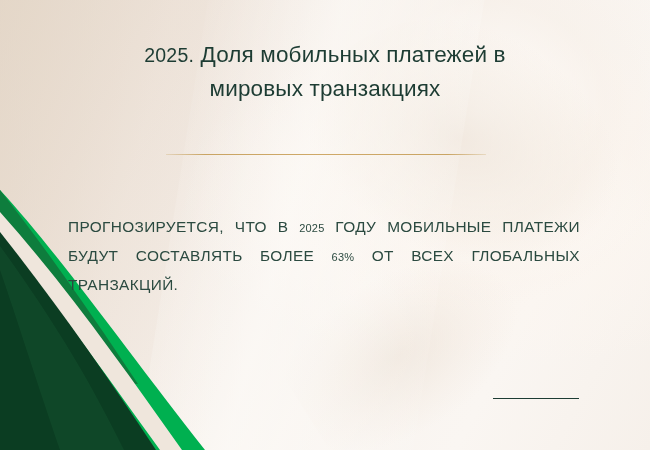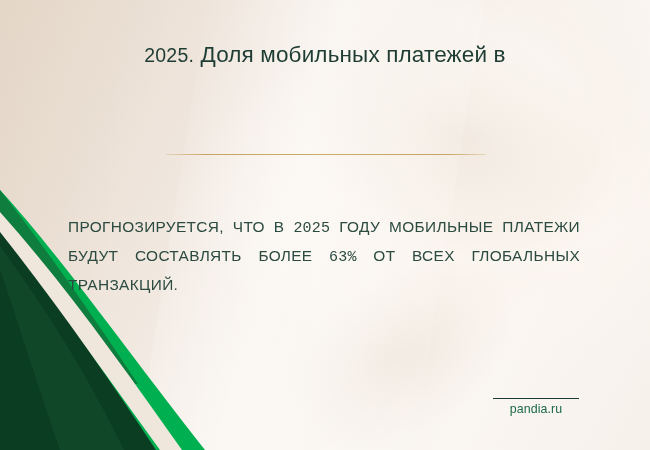--- a/index.html
+++ b/index.html
@@ -147,23 +147,22 @@
     width: 512px;
     color: #2b4a40;
     font-size: 15.4px;
     line-height: 27px;
     letter-spacing: 0.35px;
     text-align: justify;
     text-align-last: left;
     font-weight: 400;
   }
   .body-text .num {
-    font-size: 15px;
+    font-size: 11px;
     letter-spacing: 0.2px;
-    font-family: Liberation Mono, monospace;
   }
 
   
   .watermark {
     position: absolute;
     left: 493px;
     top: 398px;
     width: 86px;
     text-align: center;
   }
@@ -196,24 +195,24 @@
   <svg class="swoosh" viewBox="0 0 260 300" preserveAspectRatio="none">
     <path fill="#00b050" d="M0,40 C60,105 130,205 205,300 L150,300 C86,214 34,132 0,78 Z"></path>
     <path fill="#0f7a3c" d="M0,40 C44,96 92,164 138,234 L118,234 C74,168 32,106 0,64 Z" opacity="0.95"></path>
     <path fill="#efe6dc" d="M0,62 C66,136 124,218 182,300 L160,300 C104,222 50,146 0,86 Z"></path>
     <path fill="#0b3d22" d="M0,82 C54,150 106,224 156,300 L0,300 Z"></path>
     <path fill="#14512e" opacity="0.55" d="M0,96 C42,154 84,218 124,300 L60,300 C38,236 16,166 0,120 Z"></path>
   </svg>
 
   <div class="title">
     <div><span class="num">2025.</span><span> Доля мобильных платежей в</span></div>
+    <div>мировых транзакциях</div>
   </div>
 
   <div class="divider"></div>
 
   <p class="body-text"><span>ПРОГНОЗИРУЕТСЯ, ЧТО В </span><span class="num">2025</span><span> ГОДУ МОБИЛЬНЫЕ ПЛАТЕЖИ БУДУТ СОСТАВЛЯТЬ БОЛЕЕ </span><span class="num">63%</span><span> ОТ ВСЕХ ГЛОБАЛЬНЫХ ТРАНЗАКЦИЙ.</span></p>
 
   <div class="watermark">
     <div class="watermark-rule"></div>
-    <div class="watermark-text">pandia.ru</div>
   </div>
 
 </div>
 
 </body></html>

